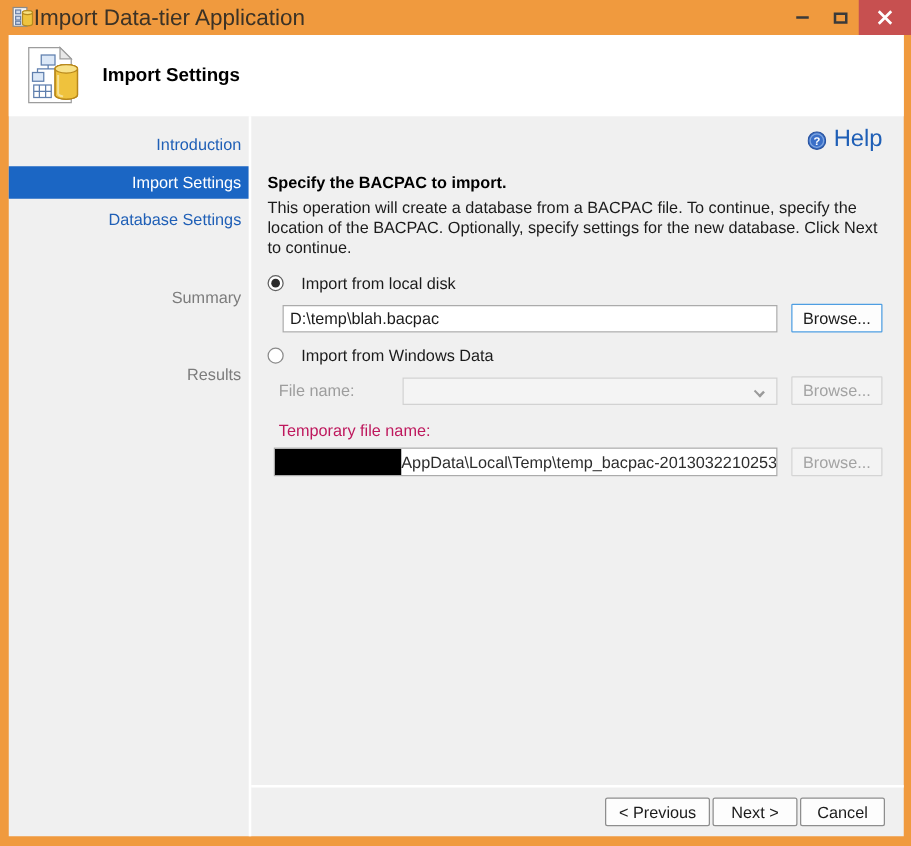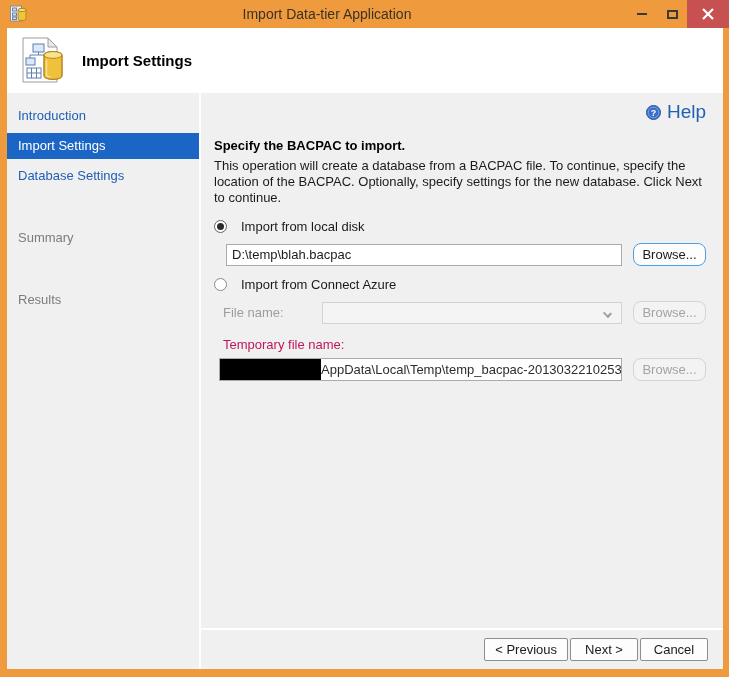--- a/index.html
+++ b/index.html
@@ -7,37 +7,37 @@
   .window {
     position:relative; width:729px; height:677px;
     background:#F09A3E;
     font-family:"Liberation Sans", sans-serif;
     font-size:13px; color:#1b1b1b;
     overflow:hidden;
   }
   
   .titlebar { height:28px; display:flex; align-items:center; }
   .app-icon { margin-left:9px; width:18px; height:18px; flex:0 0 auto; }
-  .title-text { flex:1; text-align:center; font-size:14px; color:#3b3226; }
+  .title-text { flex:1; font-size:18px; color:#3b3226; }
   .win-controls { display:flex; align-items:stretch; height:28px; flex:0 0 auto; }
   .btn-min, .btn-max { width:30px; display:flex; align-items:center; justify-content:center; }
   .min-glyph { width:10px; height:2px; background:#3a3a3a; }
   .max-glyph { width:11px; height:9px; border:2px solid #3a3a3a; background:transparent; }
   .btn-close { width:42px; background:#C75050; display:flex; align-items:center; justify-content:center; }
   
   .frame {
     position:absolute; left:7px; right:6px; top:28px; bottom:8px;
     display:flex; flex-direction:column; background:#F0F0F0;
   }
   .header { height:65px; background:#ffffff; display:flex; align-items:center; flex:0 0 auto; }
   .header-icon { margin-left:11px; width:50px; height:50px; flex:0 0 auto; }
   .header-title { margin-left:14px; font-size:15px; font-weight:bold; color:#000; }
   .body { flex:1; display:flex; min-height:0; }
   
-  .sidebar { width:192px; flex:0 0 auto; padding-top:10px; }
+  .sidebar { width:192px; flex:0 0 auto; padding-top:10px;text-align:right; }
   .nav-item { padding:5px 6px 6px 11px; font-size:13px; margin-bottom:4px; cursor:default; }
   .nav-link { color:#1F5FB6; }
   .nav-selected { background:#1B66C4; color:#ffffff; }
   .nav-disabled { color:#7c7c7c;margin-top:36px; }
   .vdivider { width:2px; background:#ffffff; flex:0 0 auto; }
   
   .main { flex:1; display:flex; flex-direction:column; min-width:0; }
   .content { padding:8px 17px 0 13px; flex:1; display:flex; flex-direction:column; }
   .help-row { display:flex; justify-content:flex-end; align-items:center; gap:6px; }
   .help-link { color:#1F5FB6; font-size:19px; }
@@ -51,21 +51,21 @@
   .radio.unchecked { border-color:#8a8a8a; }
   .row { display:flex; align-items:center; }
   .path-row { margin-top:9px; margin-left:12px; gap:11px; }
   .text-input {
     flex:1; height:22px; background:#ffffff; border:1px solid #ABABAB;
     font-family:"Liberation Sans", sans-serif; font-size:13px; color:#1b1b1b;
     padding:0 5px;
   }
   .field-btn {
     width:73px; height:23px; flex:0 0 auto;
-    background:#FDFDFD; border:1px solid #8E8E8E; border-radius:8px;
+    background:#FDFDFD; border:1px solid #8E8E8E; border-radius:1px;
     font-family:"Liberation Sans", sans-serif; font-size:13px; color:#1b1b1b;
   }
   .field-btn.default { border:1px solid #4E9EE2; }
   .field-btn:disabled { background:#F3F3F3; border:1px solid #D4D4D4; color:#A3A3A3; }
   .azure-row { margin-left:9px; margin-top:9px; }
   .azure-row.gap1 { margin-top:8px; }
   .f-label { width:99px; flex:0 0 auto; color:#9D9D9D; font-size:13px; }
   .dis-input {
     flex:1; height:22px; background:#F4F4F4; border:1px solid #D2D2D2;
     position:relative;
@@ -177,21 +177,21 @@
             <span>Import from local disk</span>
           </div>
 
           <div class="row path-row">
             <input class="text-input" type="text" value="D:\temp\blah.bacpac" style="">
             <button class="field-btn default">Browse...</button>
           </div>
 
           <div class="radio-row second">
             <span class="radio unchecked"></span>
-            <span>Import from Connect Azure</span>
+            <span>Import from Windows Data</span>
           </div>
 
 
 
           <div class="row azure-row">
             <span class="f-label">File name:</span>
             <div class="dis-input">
               <span class="chevron"></span>
             </div>
             <div class="btn-slot">

